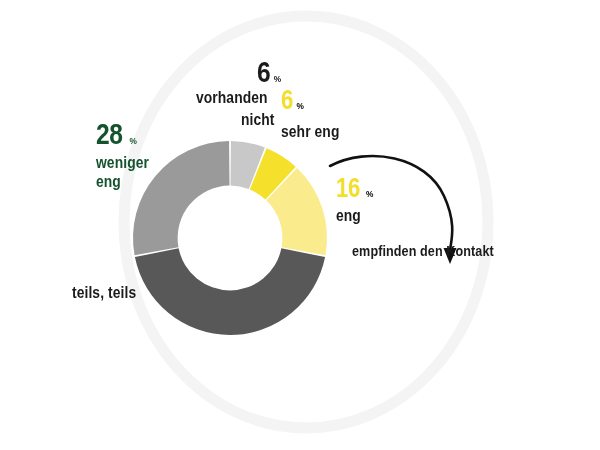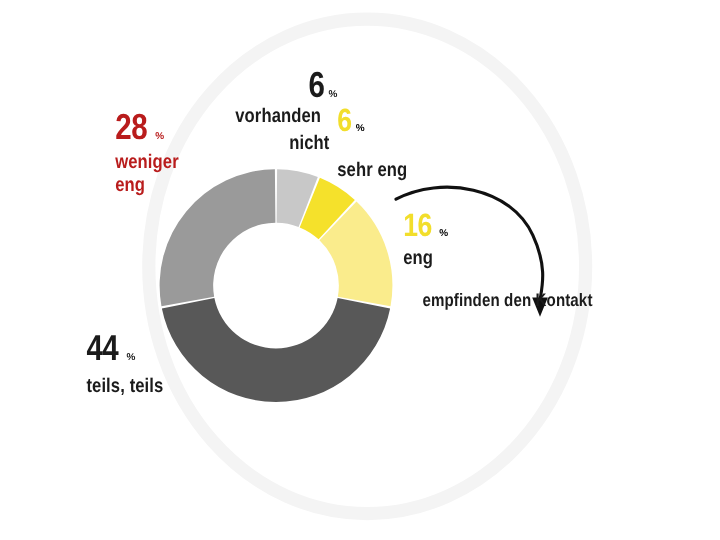--- a/index.html
+++ b/index.html
@@ -52,21 +52,21 @@
   .ta-right { text-align: right; }
 
   
   #lbl-nicht-vorhanden {
     left: 196px; top: 57px; color: #1b1b1b;
   }
   #lbl-nicht-vorhanden .num { font-size: 30px; }
   #lbl-nicht-vorhanden .cap { font-size: 16.5px; }
 
   #lbl-weniger-eng {
-    left: 96px; top: 92px; color: #b91c1c;
+    left: 96px; top: 119px; color: #14532d;
   }
   #lbl-weniger-eng .num { font-size: 30px; }
   #lbl-weniger-eng .cap { font-size: 16.5px; }
 
   #lbl-teils-teils {
     left: 72px; top: 276px; color: #1b1b1b;
   }
   #lbl-teils-teils .num { font-size: 30px; }
   #lbl-teils-teils .cap { font-size: 16.5px; }
 
@@ -127,31 +127,28 @@
 
   <div class="lbl" id="lbl-weniger-eng">
     <div>
       <span class="num">28</span><span class="pct">%</span>
     </div>
     <div style="margin-top:5px;text-align:center;"><span class="cap">weniger</span></div>
     <div style="margin-top:2px;"><span class="cap">eng</span></div>
   </div>
 
   <div class="lbl" id="lbl-teils-teils">
-    <div>
-      <span class="num">44</span><span class="pct">%</span>
-    </div>
     <div style="margin-top:8px;text-align:center;"><span class="cap">teils, teils</span></div>
   </div>
 
   <div class="lbl" id="lbl-sehr-eng">
     <div>
       <span class="num">6</span><span class="pct">%</span>
     </div>
-    <div style="margin-top:20px;"><span class="cap">sehr eng</span></div>
+    <div style="margin-top:9px;"><span class="cap">sehr eng</span></div>
   </div>
 
   <div class="lbl" id="lbl-eng">
     <div>
       <span class="num">16</span><span class="pct">%</span>
     </div>
     <div style="margin-top:5px;"><span class="cap">eng</span></div>
   </div>
 
   <div class="lbl" id="lbl-summary">

